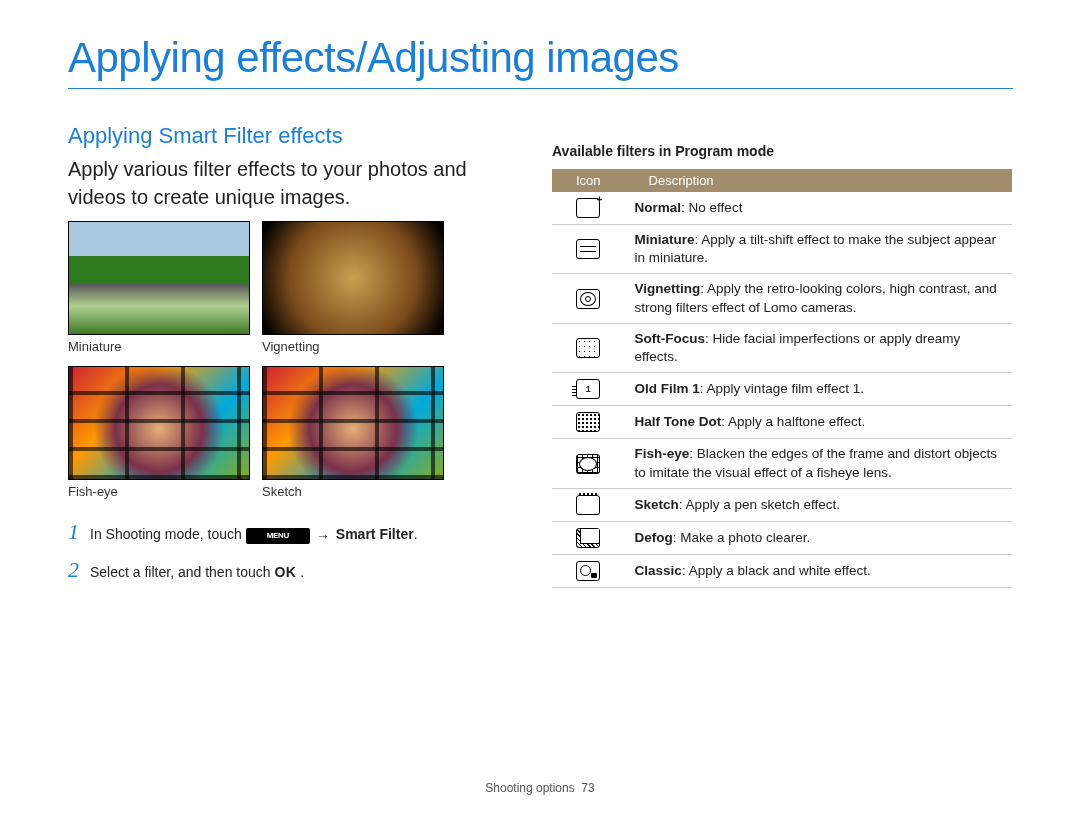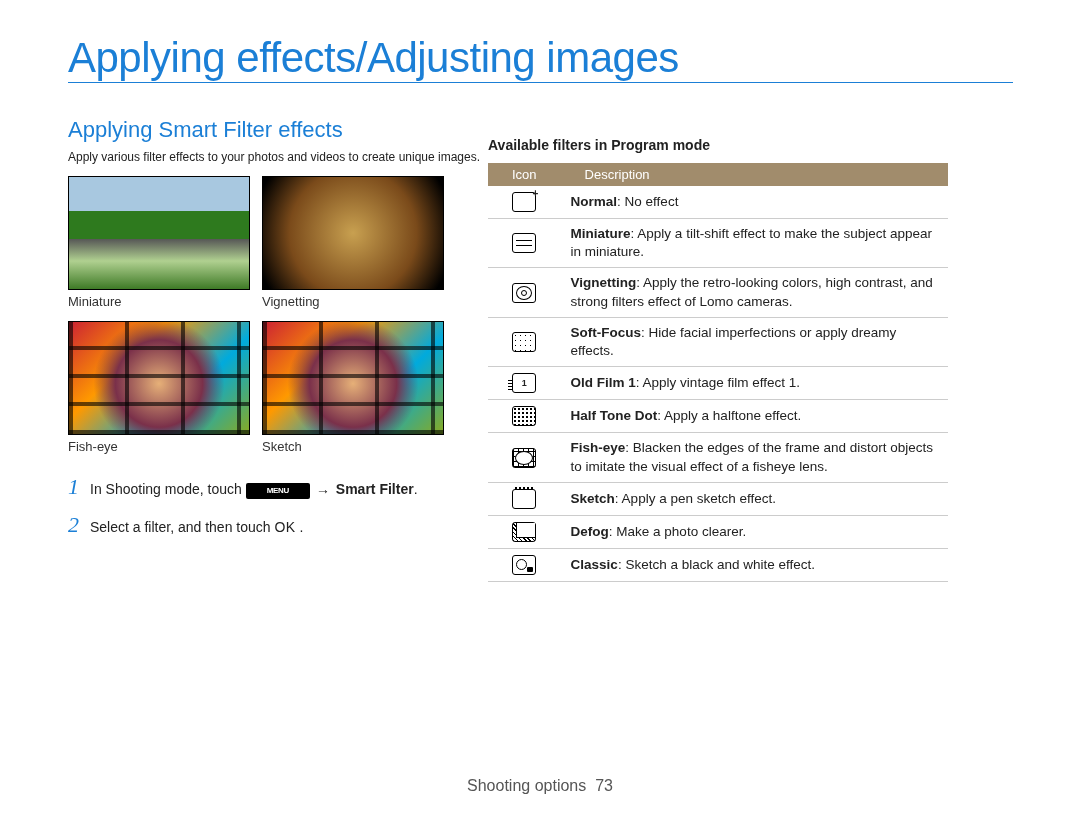--- a/index.html
+++ b/index.html
@@ -11,36 +11,38 @@
     color: #222;
     position: relative;
     padding: 34px 68px 0 68px;
   }
   .page-title {
     font-size: 42px;
     font-weight: 400;
     color: #1b7fd6;
     letter-spacing: -0.5px;
     border-bottom: 1px solid #1b7fd6;
+    padding-bottom: 6px;
     margin-bottom: 34px;
     width: 945px;
   }
   .columns {
     display: flex;
+    gap: 64px;
   }
   .col-left { width: 420px; }
   .col-right { width: 460px; }
   .section-title {
     color: #1b7fd6;
     font-size: 22px;
     font-weight: 400;
     margin-bottom: 6px;
   }
   .intro {
-    font-size: 12px;
+    font-size: 20px;
     line-height: 1.4;
     margin-bottom: 10px;
   }
   .samples {
     display: flex;
     flex-wrap: wrap;
     gap: 12px;
     margin-bottom: 20px;
   }
   .sample {
@@ -96,21 +98,21 @@
     color: #fff;
     font-size: 8px;
     font-weight: bold;
     padding: 2px 21px;
     border-radius: 2px;
     vertical-align: 1px;
     letter-spacing: -0.3px;
   }
   .arrow { margin: 0 2px; }
   .bold { font-weight: bold; }
-  .ok-label { font-weight: normal; letter-spacing: 0.5px; }
+  .ok-label { font-weight: bold; letter-spacing: 0.5px; }
 
   .right-heading {
     font-size: 14px;
     font-weight: bold;
     margin-bottom: 10px;
     margin-top: 20px;
   }
   table.filter-table {
     width: 100%;
     border-collapse: collapse;
@@ -211,21 +213,21 @@
     content:""; position:absolute; left:3px; top:3px; width:9px; height:9px; border:1.2px solid #000; border-radius:50%;
   }
   .filter-icon.classic::after {
     content:""; position:absolute; right:2px; bottom:2px; width:6px; height:5px; background:#000; border-radius:1px;
   }
   .footer {
     position: absolute;
     bottom: 20px;
     left: 0; right: 0;
     text-align: center;
-    font-size: 16px;
+    font-size: 12px;
     color: #555;
   }
 </style>
 </head>
 <body>
 
 <h1 class="page-title">Applying effects/Adjusting images</h1>
 
 <div class="columns">
 
@@ -313,21 +315,21 @@
           <tr>
             <td class="icon-cell"><span class="filter-icon sketch"></span></td>
             <td><span class="bold">Sketch</span><span>: Apply a pen sketch effect.</span></td>
           </tr>
           <tr>
             <td class="icon-cell"><span class="filter-icon defog"></span></td>
             <td><span class="bold">Defog</span><span>: Make a photo clearer.</span></td>
           </tr>
           <tr>
             <td class="icon-cell"><span class="filter-icon classic"></span></td>
-            <td><span class="bold">Classic</span><span>: Sketch a black and white effect.</span></td>
+            <td><span class="bold">Classic</span><span>: Apply a black and white effect.</span></td>
           </tr>
         </tbody>
     </table>
   </div>
 
 </div>
 
 <div class="footer">
   <span>Shooting options</span>&nbsp;&nbsp;<span>73</span>
 </div>

